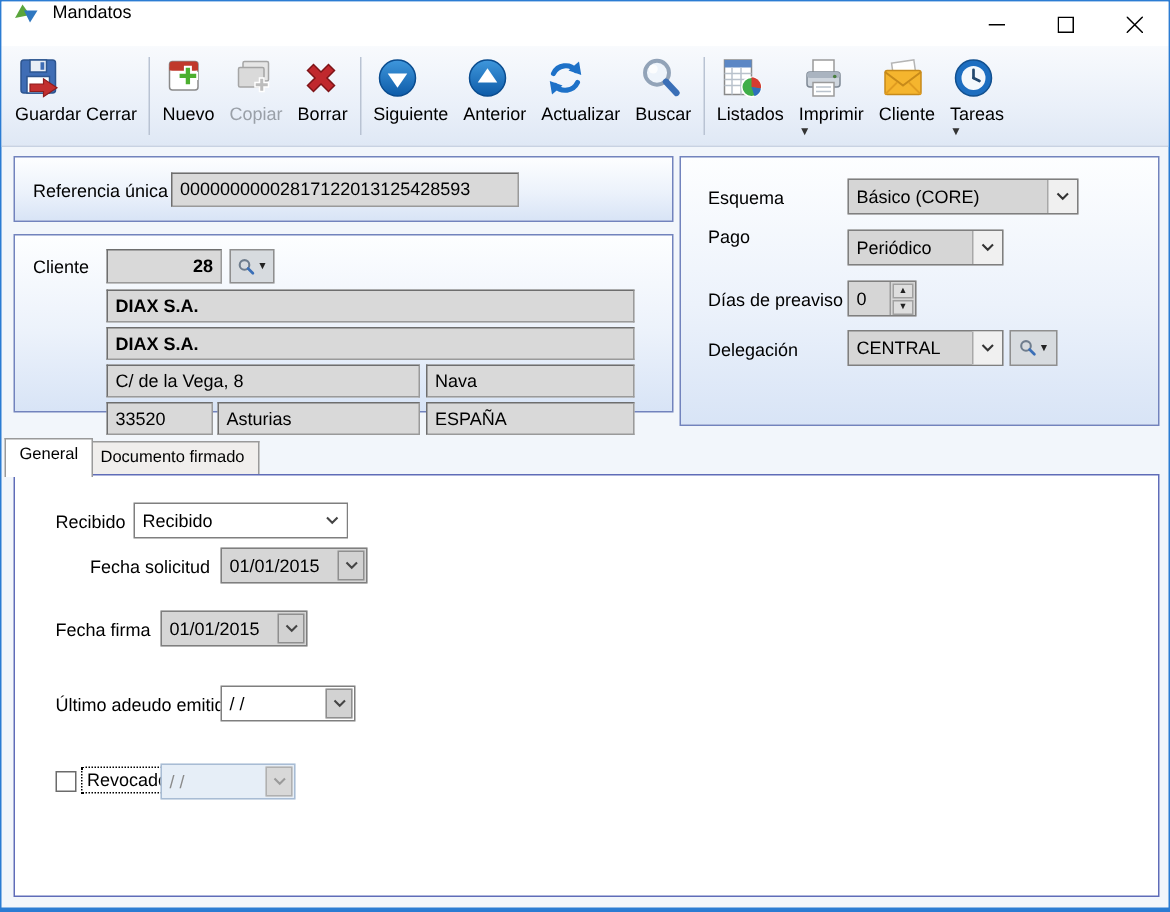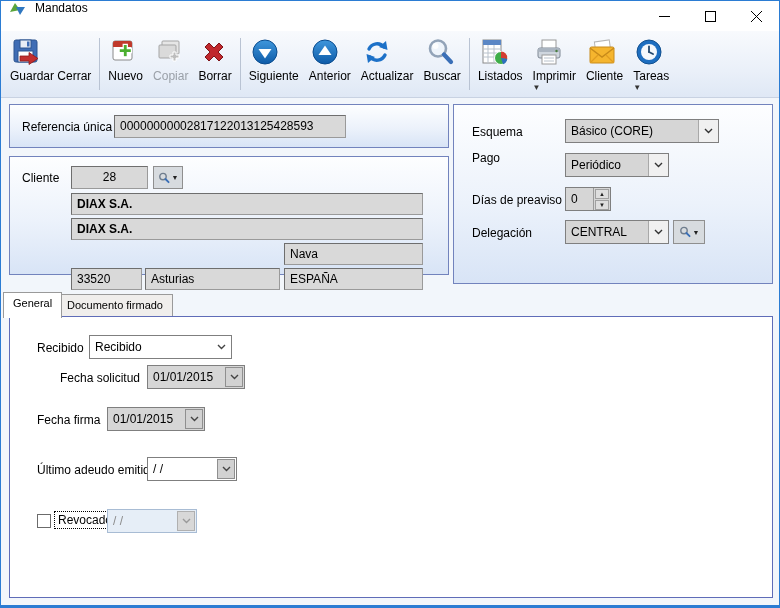--- a/index.html
+++ b/index.html
@@ -34,21 +34,21 @@
   .g-ref   { left:8px;  top:103px; width:440px; height:44px;  }
   .g-cli   { left:8px;  top:155px; width:440px; height:119px; }
   .g-right { left:452px; top:103px; width:320px; height:180px; }
 
   .lbl { position:absolute; font-size:12px; color:#000; white-space:nowrap; }
 
   .fld { position:absolute; background:#d9d9d9; border:1px solid;
          border-color:#6e6e6e #9a9a9a #9a9a9a #6e6e6e;
          font-size:12px; padding:3px 5px 0 5px; overflow:hidden; white-space:nowrap; }
   .fld.bold { font-weight:bold; }
-  .fld.num { text-align:center; }
+  .fld.num { text-align:right;font-weight:bold; }
 
   
   .combo { position:absolute; display:flex; border:1px solid #7f7f7f; background:#d6d6d6; height:24px; }
   .combo .ctext { flex:1; padding:4px 4px 0 5px; font-size:12px; overflow:hidden; white-space:nowrap; }
   .combo .cbtn { width:20px; display:flex; align-items:center; justify-content:center; }
   .combo.c-gray .cbtn { background:#f0f0f0; border-left:1px solid #a8a8a8; }
   .combo.c-white { background:#fff; }
   .combo.c-white .cbtn { background:#fff; }
   .combo.c-date .ctext { background:#d6d6d6; }
   .combo.c-date .cbtn { background:#d2d2d2; border:1px solid #8f8f8f; margin:1px; width:18px; }
@@ -289,20 +289,21 @@
     <div class="fld num" style="left:61px; top:9px; width:77px; height:23px;">28</div>
     <div class="magbtn" style="left:143px; top:9px; width:30px; height:23px;">
       <svg width="12" height="12" viewBox="0 0 12 12">
         <circle cx="5" cy="4.6" r="3.2" fill="none" stroke="#6f7d8d" stroke-width="1.4"></circle>
         <line x1="7.4" y1="7" x2="10.6" y2="10.2" stroke="#3a6fb7" stroke-width="1.8" stroke-linecap="round"></line>
       </svg>
       <span class="mcaret">▼</span>
     </div>
     <div class="fld bold" style="left:61px; top:36px; width:352px; height:22px;">DIAX S.A.</div>
     <div class="fld bold" style="left:61px; top:61px; width:352px; height:22px;">DIAX S.A.</div>
+    <div class="fld" style="left:61px; top:86px; width:209px; height:22px;">C/ de la Vega, 8</div>
     <div class="fld" style="left:274px; top:86px; width:139px; height:22px;">Nava</div>
     <div class="fld" style="left:61px; top:111px; width:71px; height:22px;">33520</div>
     <div class="fld" style="left:135px; top:111px; width:135px; height:22px;">Asturias</div>
     <div class="fld" style="left:274px; top:111px; width:139px; height:22px;">ESPAÑA</div>
   </div>
 
   <div class="group g-right">
     <span class="lbl" style="left:18px; top:20px;">Esquema</span>
     <div class="combo c-gray" style="left:111px; top:14px; width:154px;">
       <span class="ctext">Básico (CORE)</span>

